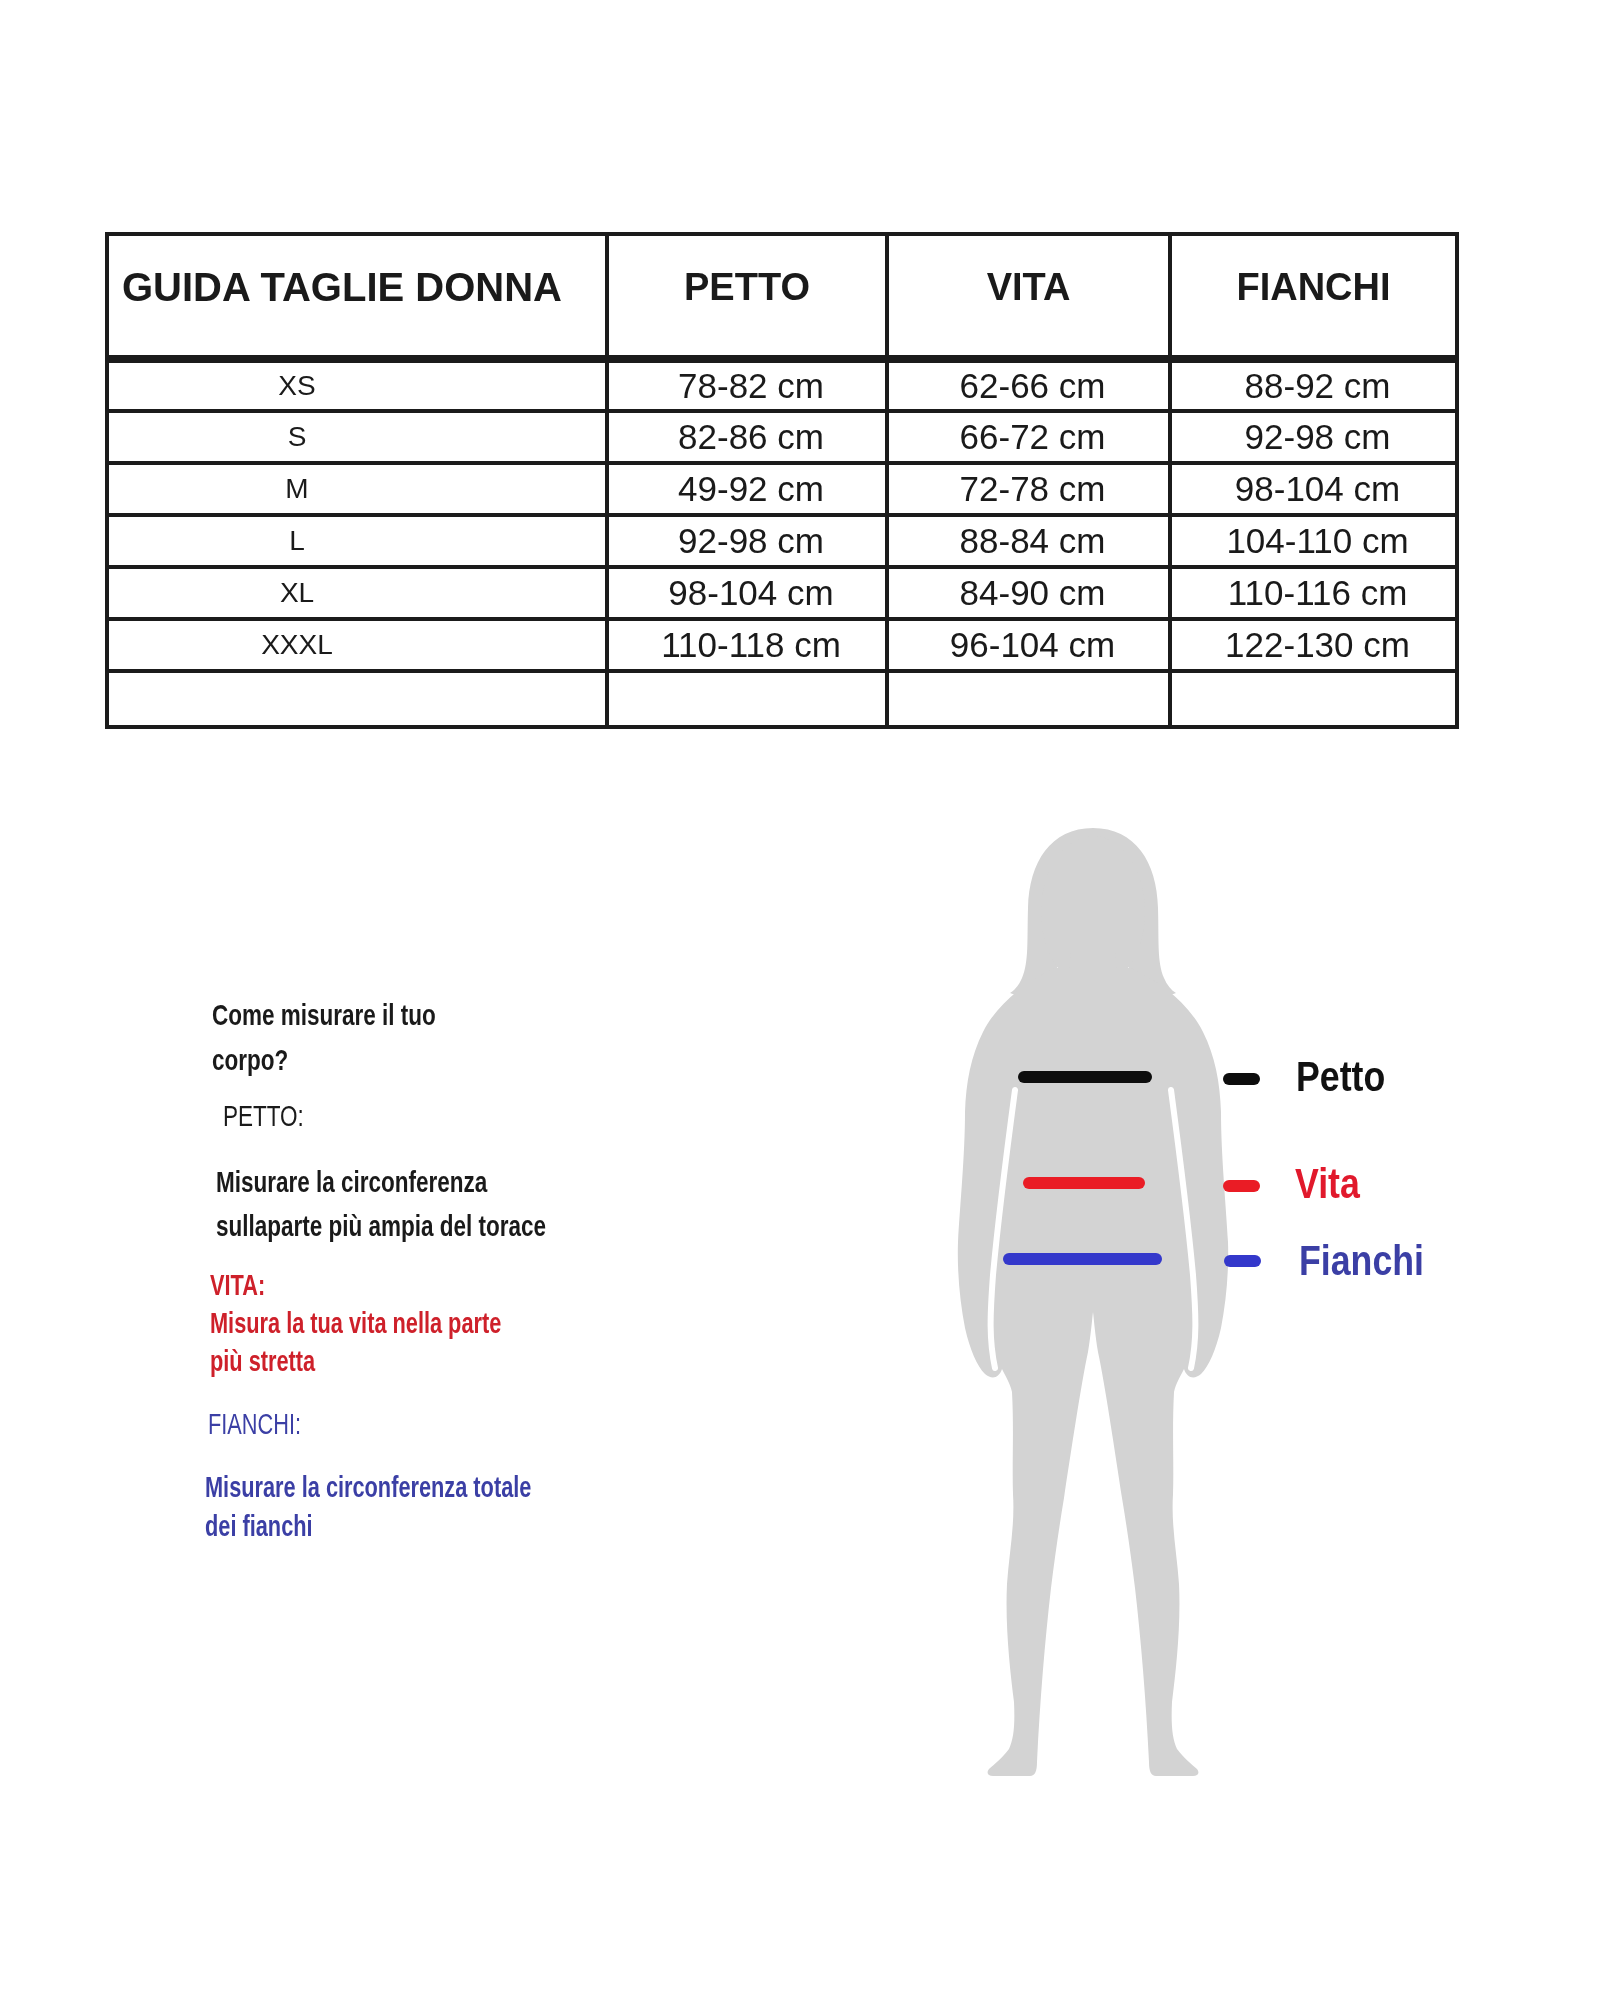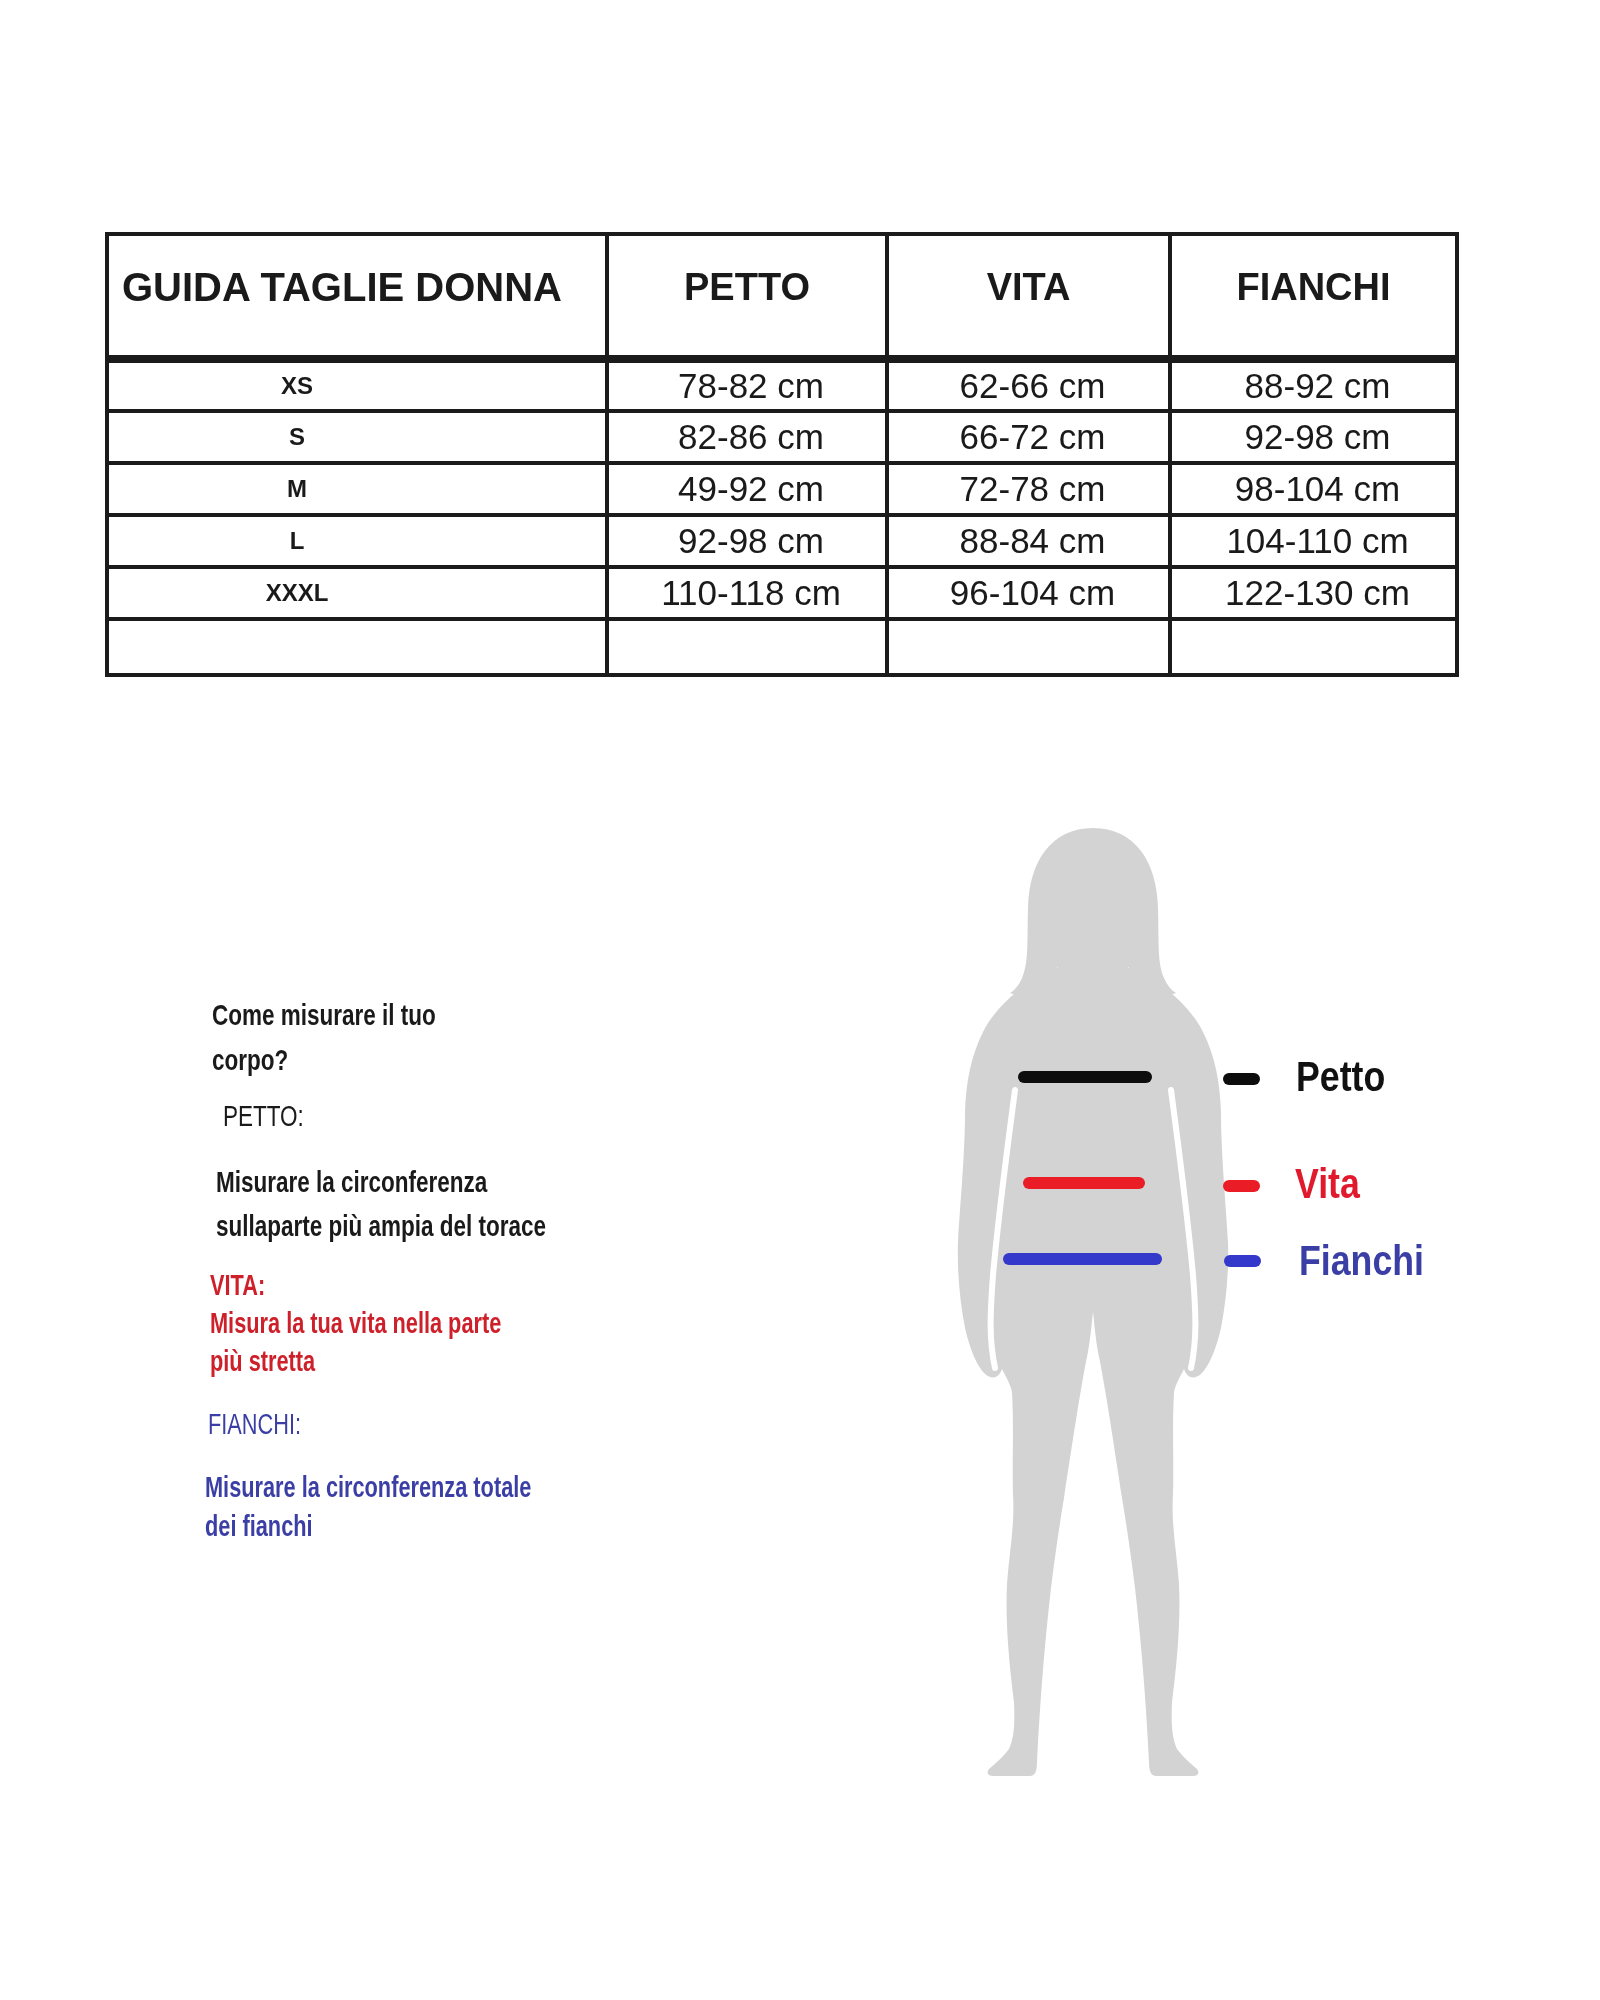--- a/index.html
+++ b/index.html
@@ -16,21 +16,21 @@
   }
   table.size-table th, table.size-table td {
     border:4px solid #1b1b1b; background:#ffffff; vertical-align:middle;
     overflow:hidden; white-space:nowrap;
   }
   tr.header-row th { height:125px; font-weight:bold; padding-bottom:16px; border-bottom-width:8px; }
   th.guide-header { font-size:40px; text-align:center; padding-right:30px; letter-spacing:0px; }
   th.col-header  { font-size:38px; text-align:center; }
   tr.data-row td { height:52px; }
   tr.data-row td.size-cell {
-    text-align:center; font-weight:bold; font-size:24px; padding-right:120px;
+    text-align:center; font-weight:normal; font-size:28px; padding-right:120px;
   }
   tr.data-row td.measure-cell {
     text-align:center; font-size:35px; padding-left:8px;
   }
   tr.empty-row td { height:56px; }
 
   
   .txt { position:absolute; transform:scaleX(0.75); transform-origin:left top; white-space:nowrap; }
   .intro-block   { left:212px; top:992px;  font-size:30px; font-weight:bold; line-height:45px; color:#1a1a1a; }
   .petto-heading { left:223px; top:1099px; font-size:30px; font-weight:normal; color:#1a1a1a; }
@@ -90,20 +90,26 @@
         <td class="size-cell">M</td>
         <td class="measure-cell">49-92 cm</td>
         <td class="measure-cell">72-78 cm</td>
         <td class="measure-cell">98-104 cm</td>
       </tr>
       <tr class="data-row">
         <td class="size-cell">L</td>
         <td class="measure-cell">92-98 cm</td>
         <td class="measure-cell">88-84 cm</td>
         <td class="measure-cell">104-110 cm</td>
+      </tr>
+      <tr class="data-row">
+        <td class="size-cell">XL</td>
+        <td class="measure-cell">98-104 cm</td>
+        <td class="measure-cell">84-90 cm</td>
+        <td class="measure-cell">110-116 cm</td>
       </tr>
       <tr class="data-row">
         <td class="size-cell">XXXL</td>
         <td class="measure-cell">110-118 cm</td>
         <td class="measure-cell">96-104 cm</td>
         <td class="measure-cell">122-130 cm</td>
       </tr>
       <tr class="empty-row">
         <td class="size-cell"></td>
         <td class="measure-cell"></td>

